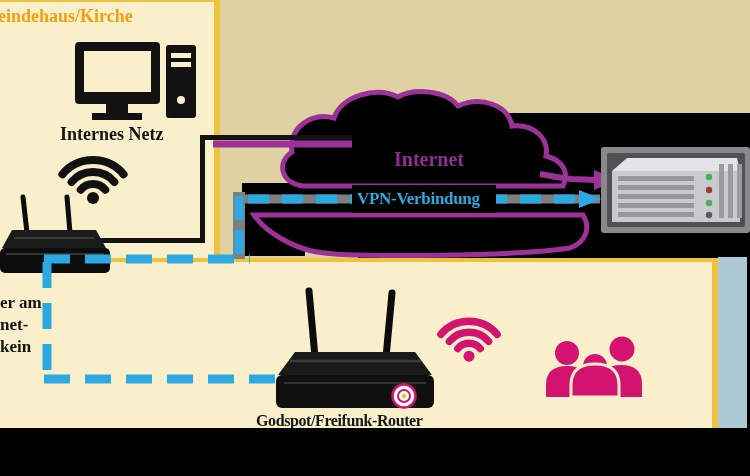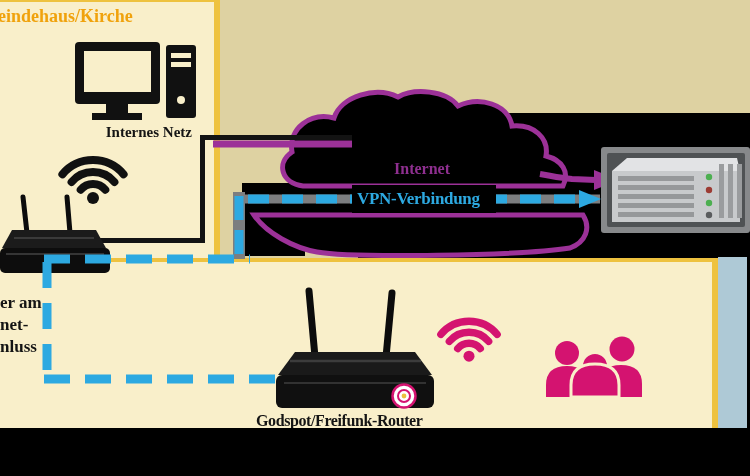--- a/index.html
+++ b/index.html
@@ -129,28 +129,28 @@
       <path d="M 546,397 v-12 q 0,-19 21,-19 q 21,0 21,19 v12 z"></path>
       <circle cx="622" cy="349" r="12.5"></circle>
       <path d="M 600,397 v-13 q 0,-19 21,-19 q 21,0 21,19 v13 z"></path>
       <circle cx="595" cy="366" r="13.5" stroke="#f9efca" stroke-width="3"></circle>
       <path d="M 571,397 v-12 q 0,-21 24,-21 q 24,0 24,21 v12 z" stroke="#f9efca" stroke-width="3"></path>
     </g>
   </svg>
 
   <div class="lbl" style="left:-2px;top:6px;font-size:18px;color:#f0a20c;">eindehaus/Kirche</div>
 
-  <div class="lbl" style="left:60px;top:124px;width:132px;text-align:right;font-size:15px;">Internes Netz</div>
+  <div class="lbl" style="left:60px;top:124px;width:132px;text-align:left;font-size:18px;">Internes Netz</div>
 
   <div class="lbl" style="left:0;top:292px;font-size:17px;line-height:22px;">
     <span style="display:block">er am</span>
     <span style="display:block">net-</span>
-    <span style="display:block">nluss</span>
+    <span style="display:block">kein</span>
   </div>
 
-  <div class="lbl" style="left:394px;top:160px;font-size:16px;color:#8e2f8f;">Internet</div>
+  <div class="lbl" style="left:394px;top:148px;font-size:20px;color:#8e2f8f;">Internet</div>
 
   <div class="lbl" style="left:256px;top:412px;font-size:16px;letter-spacing:-0.4px;">Godspot/Freifunk-Router</div>
 
   <div class="lbl" style="left:357px;top:189px;font-size:17px;color:#2da9e1;letter-spacing:-0.3px;">VPN-Verbindung</div>
 
 
 </div>
 
 </body></html>

